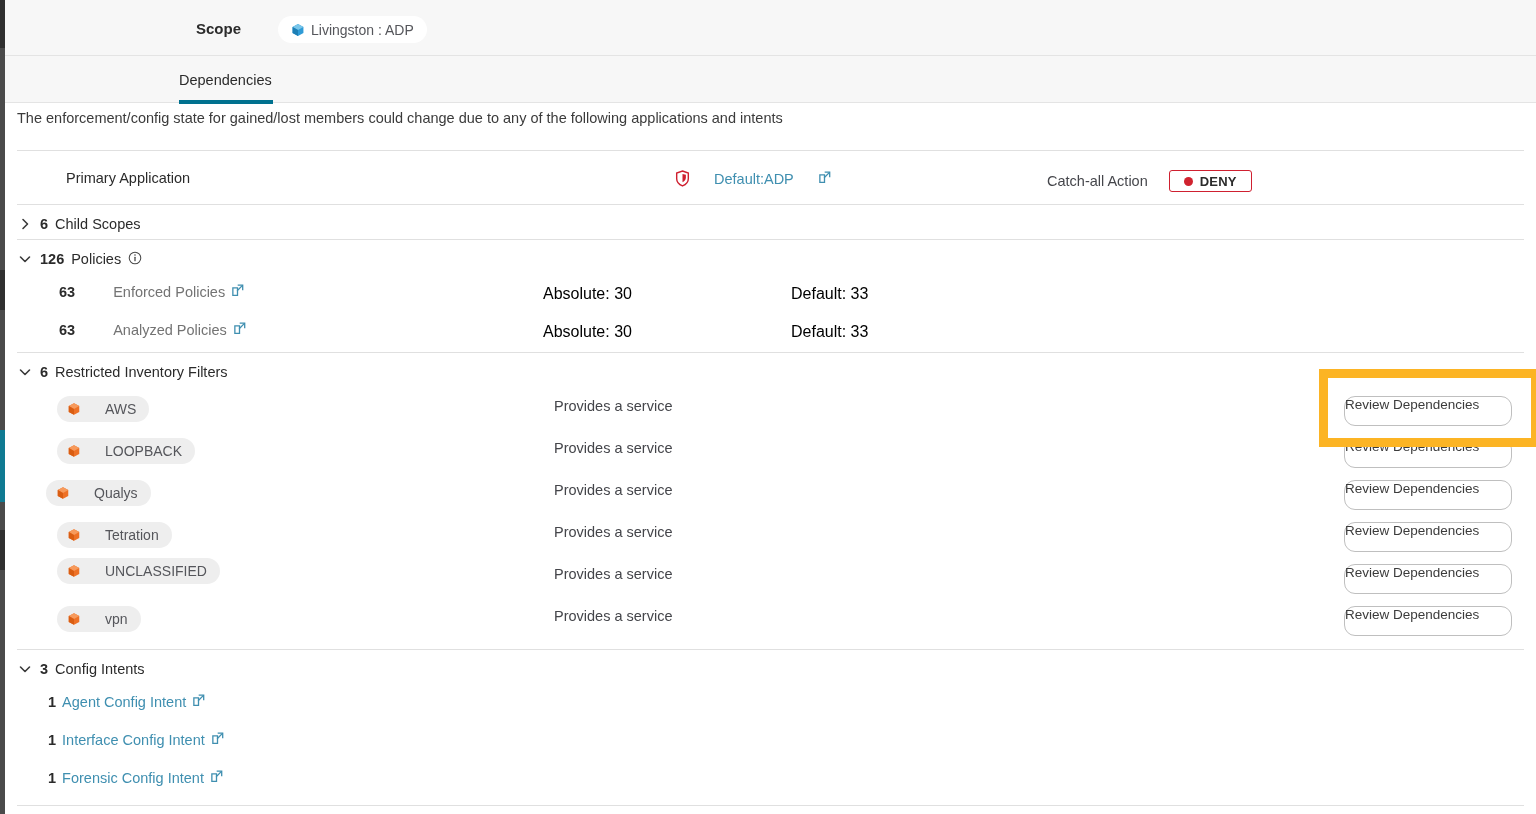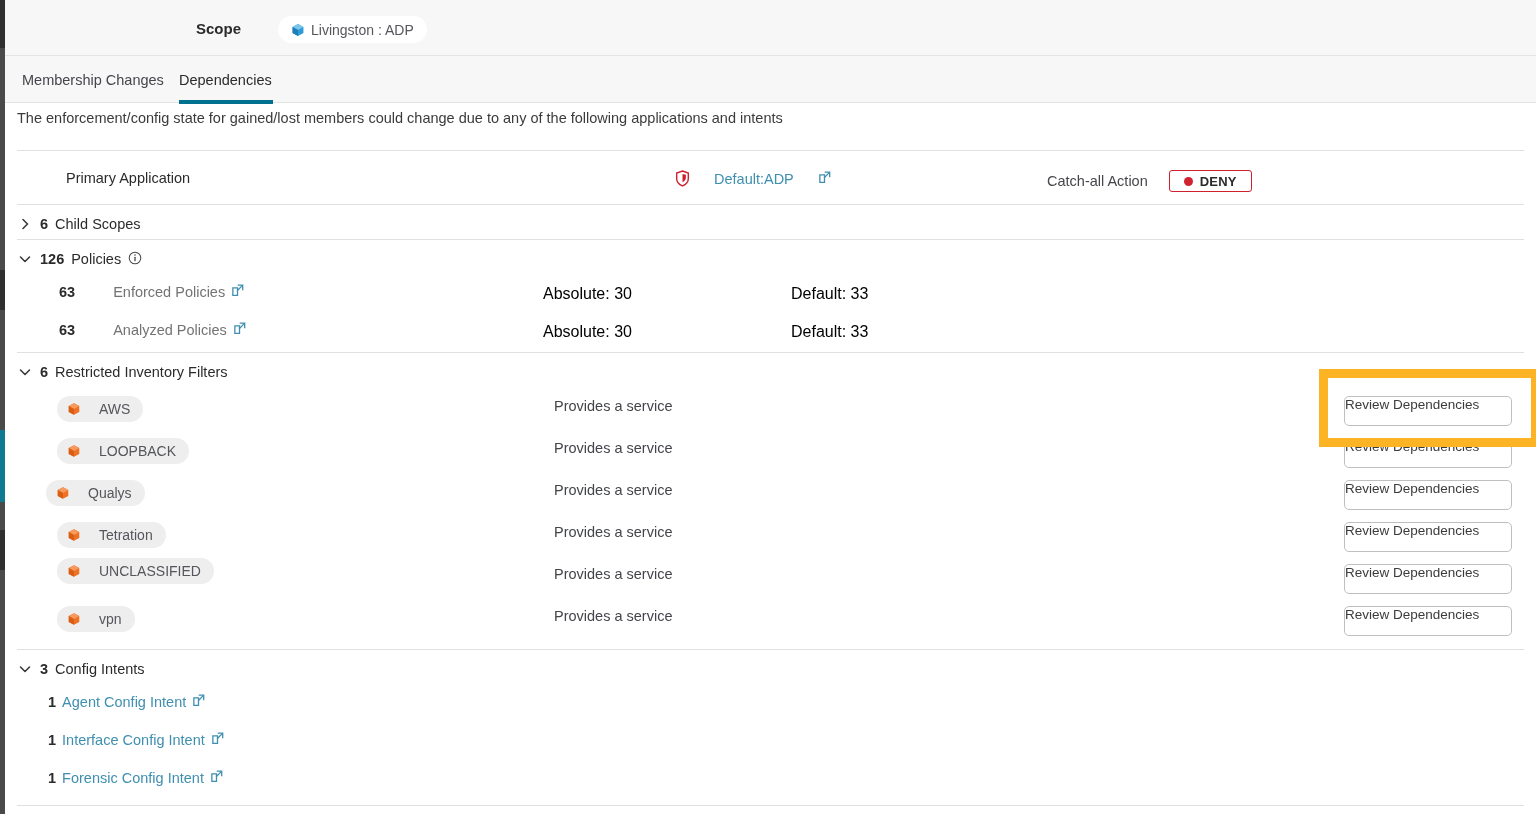--- a/index.html
+++ b/index.html
@@ -125,34 +125,34 @@
 
   
   .prow { position: absolute; font-size: 14.5px; display: flex; align-items: center; gap: 6px; }
   .prow .num { font-weight: bold; color: #2b2b2b; margin-left: 12px; }
   .prow a { color: #737373; text-decoration: none; cursor: pointer; margin-left: 32px; }
   .pcol { position: absolute; font-size: 16px; color: #000000; }
 
   
   .chip {
     position: absolute;
-    display: inline-flex; align-items: center; gap: 18px;
+    display: inline-flex; align-items: center; gap: 24px;
     height: 26px; padding: 0 13px 0 10px;
     background: #eeeeee; border-radius: 13px;
     font-size: 14px; color: #55565b;
     white-space: nowrap;
   }
   .svc { position: absolute; font-size: 14.5px; color: #44454a; }
 
   .rev-btn {
     position: absolute;
     width: 168px; height: 30px;
     background: #ffffff;
     border: 1px solid #bfbfbf;
-    border-radius: 5px;
+    border-radius: 11px;
     font-family: "Liberation Sans", sans-serif;
     font-size: 13.5px; color: #3b3b3b;
     cursor: pointer;
     padding: 0;
   }
 
   
   .highlight {
     position: absolute;
     left: 1319px; top: 369px;
@@ -187,23 +187,20 @@
           <path d="M8 1.2 14.2 4.6v6.8L8 14.8 1.8 11.4V4.6z" fill="#2f9bd6"></path>
           <path d="M8 1.2 14.2 4.6 8 8 1.8 4.6z" fill="#79c6ea"></path>
           <path d="M8 8v6.8L1.8 11.4V4.6z" fill="#1d7fb5"></path>
         </svg>
       </span>
       <span>Livingston : ADP</span>
     </div>
   </div>
 
   <div class="tabs">
-    <div class="tab t1">
-      <span>Membership Changes</span>
-    </div>
     <div class="tab t2 active">
       <span>Dependencies</span>
     </div>
   </div>
 
   <div class="content">
 
     <div class="desc">The enforcement/config state for gained/lost members could change due to any of the following applications and intents</div>
 
     <div class="hr" style="top:47px;"></div>

